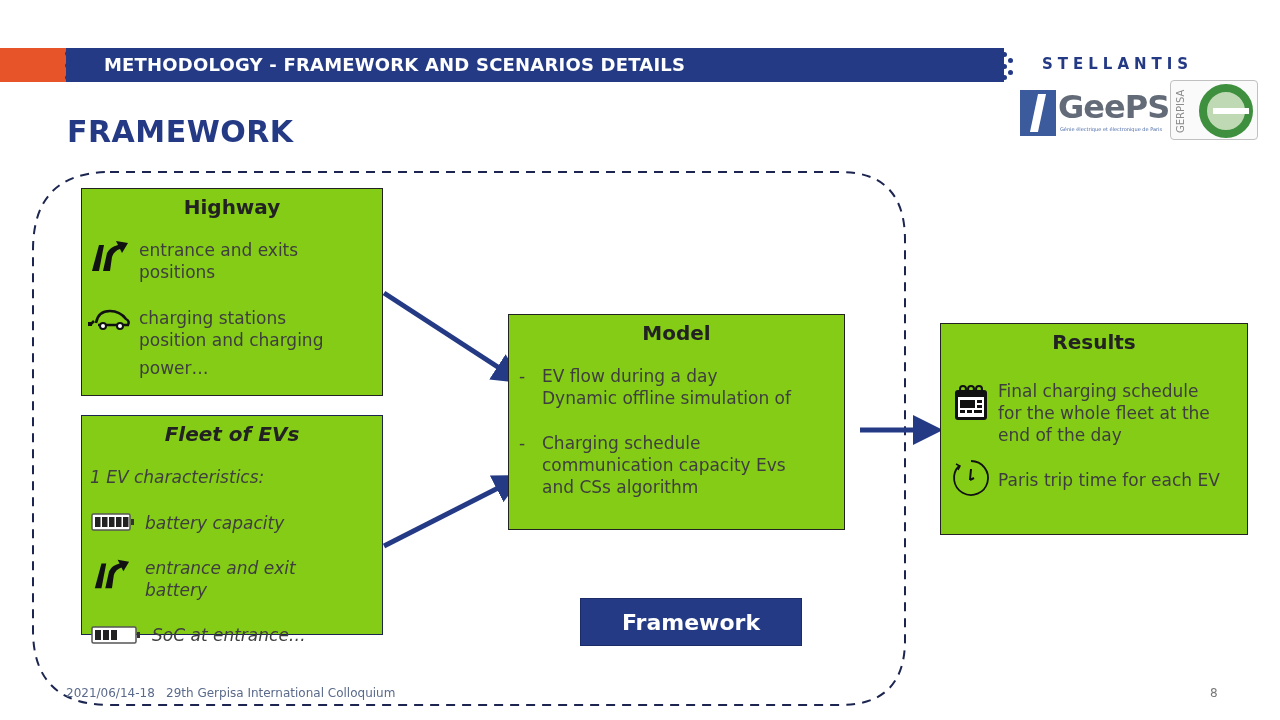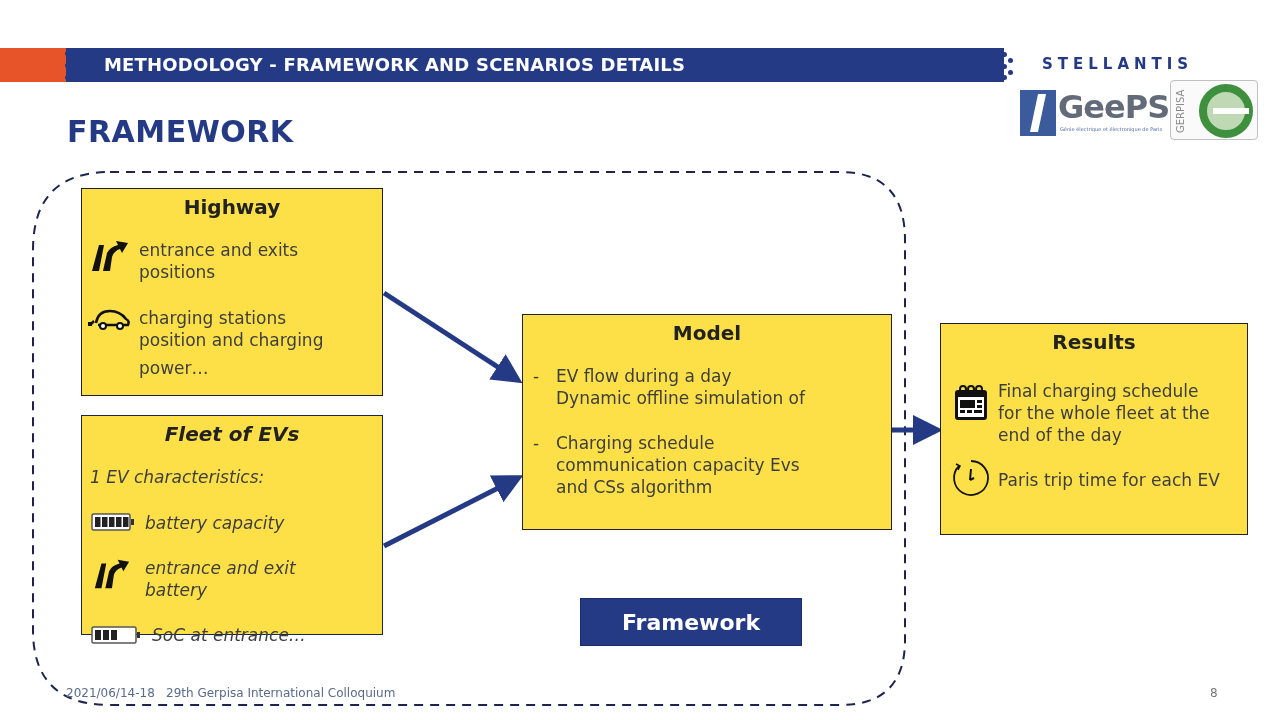--- a/index.html
+++ b/index.html
@@ -20,21 +20,21 @@
   .geeps-sub { position: absolute; left: 40px; top: 38px; font-size: 5px; color: #4a6aa8; white-space: nowrap; }
   .logo-gerpisa { position: absolute; left: 1170px; top: 80px; width: 88px; height: 60px; border: 1px solid #c0c0c0; border-radius: 4px; background: #fafafa; }
   .gerpisa-text { position: absolute; left: 2px; top: 10px; font-size: 10px; color: #8a8a8a; transform: rotate(-90deg); transform-origin: left top; top: 52px; left: 4px; }
   .gerpisa-circle { position: absolute; left: 28px; top: 3px; width: 54px; height: 54px; border-radius: 50%; border: 8px solid #3e8f3e; background: #bfd9b4; }
   .gerpisa-circle:after { content: ""; position: absolute; left: 6px; top: 16px; width: 36px; height: 6px; background: #ffffff; }
 
   .page-heading { position: absolute; left: 67px; top: 114px; font-size: 30px; font-weight: bold; color: #243a85; letter-spacing: 0.5px; }
 
   .framework-region { position: absolute; left: 0; top: 0; width: 1280px; height: 720px; pointer-events: none; }
 
-  .box { position: absolute; background: #fde047; border: 1.5px solid #222; }
+  .box { position: absolute; background: #84cc16; border: 1.5px solid #222; }
   .box-title { position: absolute; left: 0; right: 0; text-align: center; font-weight: bold; font-size: 20px; color: #222; }
   .item { position: absolute; font-size: 17px; line-height: 22px; color: #3e3e3e; }
   .icon { position: absolute; }
 
   .framework-label { position: absolute; left: 580px; top: 598px; width: 222px; height: 48px; background: #243a85; color: #ffffff; font-weight: bold; font-size: 22px; text-align: center; line-height: 48px; border: 1px solid #1b2c68; }
 
   .footer-date { position: absolute; left: 66px; top: 686px; font-size: 12px; color: #5a6a8a; }
   .footer-event { position: absolute; left: 166px; top: 686px; font-size: 12px; color: #5a6a8a; }
   .page-num { position: absolute; left: 1210px; top: 686px; font-size: 12px; color: #777; }
 </style>
@@ -136,21 +136,21 @@
     <rect x="46" y="7" width="3" height="6" fill="#333"></rect>
     <rect x="4" y="5" width="6" height="10" fill="#222"></rect>
     <rect x="12" y="5" width="6" height="10" fill="#222"></rect>
     <rect x="20" y="5" width="6" height="10" fill="#222"></rect>
   </svg>
   <div class="item" style="left:70px;top:208px;">
     <div>SoC at entrance…</div>
   </div>
 </div>
 
-<div class="box" style="left:522px;top:314px;width:370px;height:216px;">
+<div class="box" style="left:508px;top:314px;width:337px;height:216px;">
   <div class="box-title" style="top:6px;">Model</div>
   <div class="item" style="left:10px;top:50px;">-</div>
   <div class="item" style="left:33px;top:50px;">
     <div>EV flow during a day</div>
     <div>Dynamic offline simulation of</div>
   </div>
   <div class="item" style="left:10px;top:117px;">-</div>
   <div class="item" style="left:33px;top:117px;">
     <div>Charging schedule</div>
     <div>communication capacity Evs</div>

